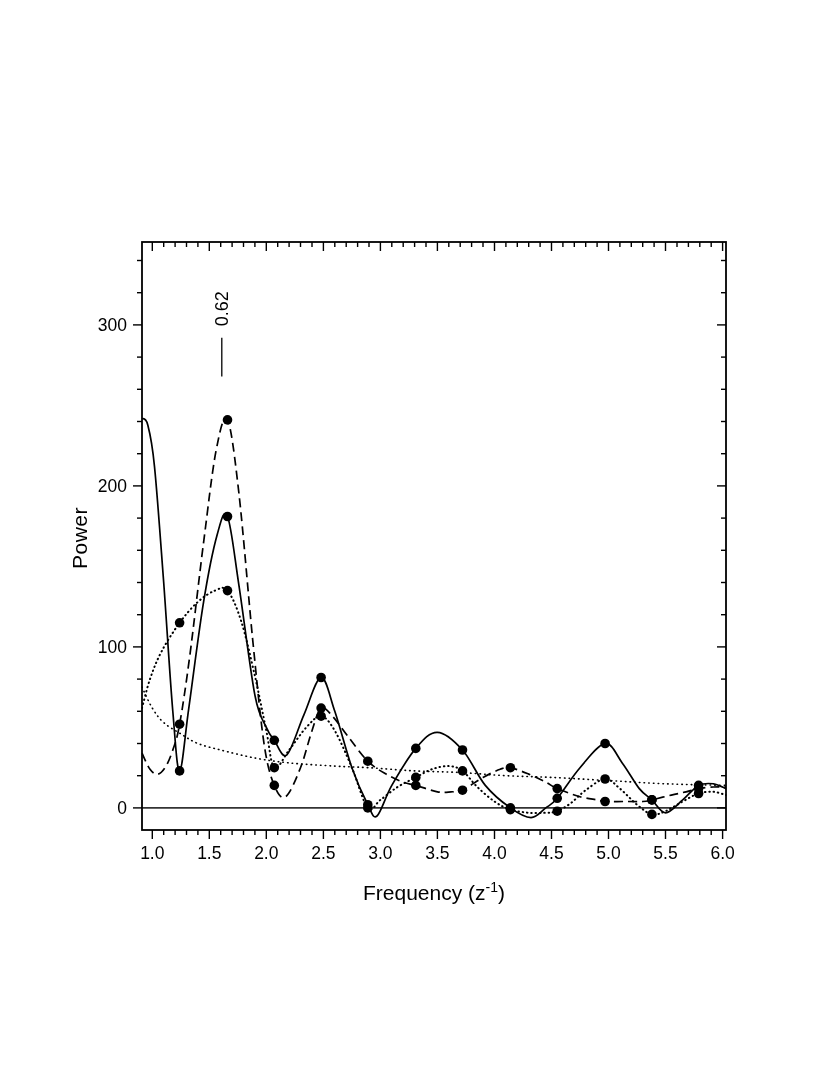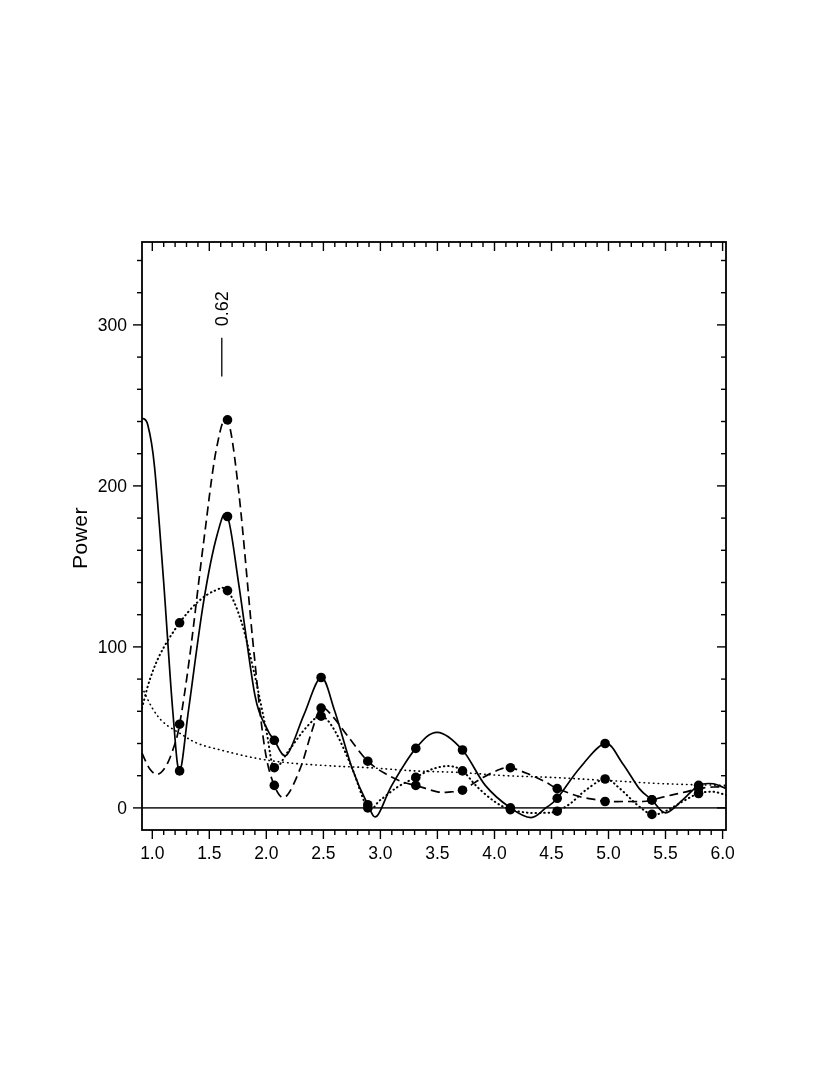--- a/index.html
+++ b/index.html
@@ -214,13 +214,14 @@
       <line x1="137" x2="142" y1="292.7" y2="292.7" stroke="#000" stroke-width="1.4"></line>
       <line x1="721" x2="726" y1="292.7" y2="292.7" stroke="#000" stroke-width="1.4"></line>
       <line x1="137" x2="142" y1="260.5" y2="260.5" stroke="#000" stroke-width="1.4"></line>
       <line x1="721" x2="726" y1="260.5" y2="260.5" stroke="#000" stroke-width="1.4"></line>
       <text x="127" y="813.9" font-size="17.5" text-anchor="end">0</text>
       <text x="127" y="652.9" font-size="17.5" text-anchor="end">100</text>
       <text x="127" y="491.9" font-size="17.5" text-anchor="end">200</text>
       <text x="127" y="330.9" font-size="17.5" text-anchor="end">300</text>
     </svg>
   <div class="ylabel">Power</div>
+  <div class="xlabel"><span>Frequency (z</span><sup>-1</sup><span>)</span></div>
 </div>
 
 </body></html>

